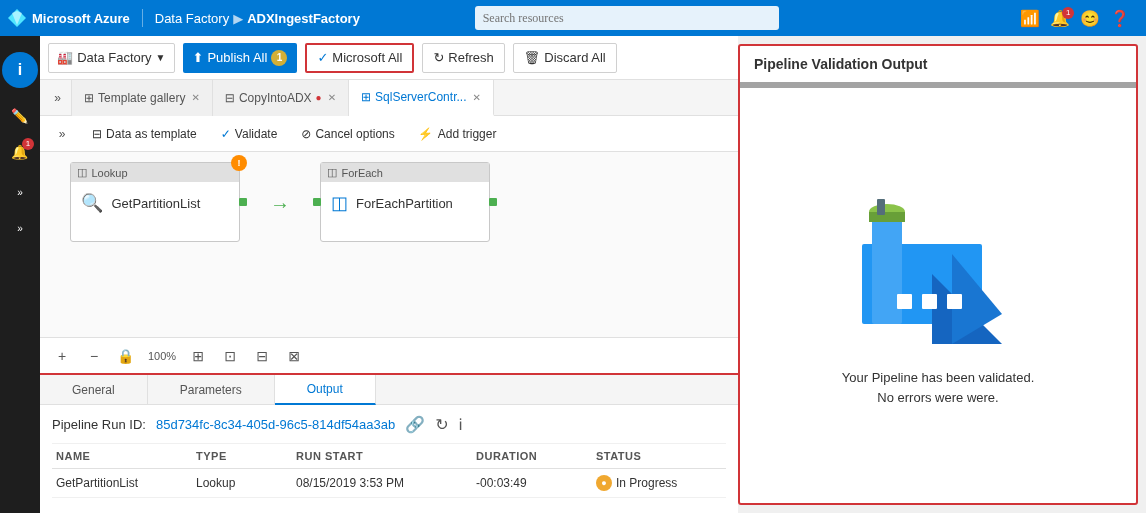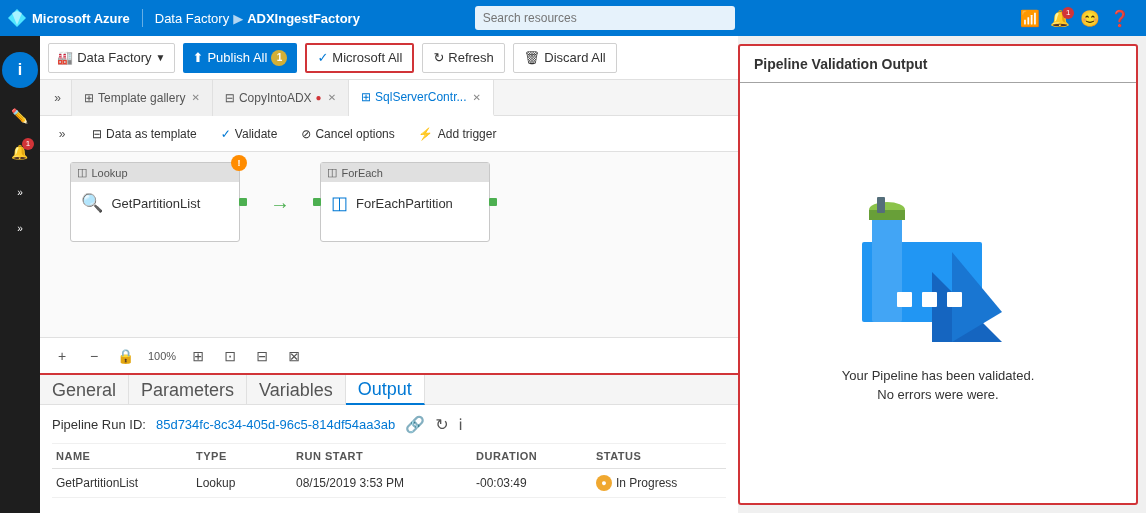--- a/index.html
+++ b/index.html
@@ -383,25 +383,25 @@
       display: flex;
       flex-direction: column;
     }
     .bottom-tabs {
       display: flex;
       height: 30px;
       border-bottom: 1px solid #e0e0e0;
       background: #f5f5f5;
     }
     .bottom-tab {
-      padding: 0 12px;
+      padding: 0 32px;
       height: 30px;
       display: flex;
       align-items: center;
-      font-size: 18px;
+      font-size: 12px;
       color: #555;
       cursor: pointer;
       border-right: 1px solid #e0e0e0;
     }
     .bottom-tab.active {
       background: white;
       color: #0078d4;
       border-bottom: 2px solid #0078d4;
       margin-bottom: -1px;
     }
@@ -482,21 +482,21 @@
       display: flex;
       flex-direction: column;
       align-items: center;
     }
     .right-panel-header {
       width: 100%;
       padding: 10px 14px;
       font-size: 14px;
       font-weight: 600;
       color: #333;
-      border-bottom: 1px solid #a3a3a3;
+      border-bottom: 6px solid #a3a3a3;
     }
     .right-panel-content {
       flex: 1;
       display: flex;
       flex-direction: column;
       align-items: flex-start;
       justify-content: center;
       padding: 20px;
     }
     .factory-illustration {
@@ -535,21 +535,21 @@
       <path d="M4 4L9 2L14 4L9 16Z" fill="white" opacity="0.5"></path>
     </svg>
     <span>Microsoft Azure</span>
   </div>
   <div class="topbar-nav">
     <span style="cursor:pointer;">Data Factory</span>
     <span class="separator">▶</span>
     <span style="cursor:pointer;font-weight:600;">ADXIngestFactory</span>
   </div>
   <div class="topbar-search">
-    <input type="text" style="width: 260px;" placeholder="Search resources">
+    <input type="text" style="width: 304px; font-family: Liberation Serif, serif;" placeholder="Search resources">
   </div>
   <div class="topbar-icons">
     <span class="topbar-icon">📶</span>
     <span class="topbar-icon" style="position:relative;">🔔<span style="position:absolute;top:-2px;right:-4px;background:#d13438;color:white;border-radius:50%;width:12px;height:12px;font-size:8px;display:flex;align-items:center;justify-content:center;">1</span></span>
     <span class="topbar-icon">😊</span>
     <span class="topbar-icon">❓</span>
   </div>
 </div>
 
 <div class="main-container">
@@ -677,23 +677,20 @@
         </div>
       </div>
 
       <div class="bottom-panel">
         <div class="bottom-tabs">
           <div class="bottom-tab">
             <span>General</span>
           </div>
           <div class="bottom-tab">
             <span>Parameters</span>
-          </div>
-          <div class="bottom-tab">
-            <span>Variables</span>
           </div>
           <div class="bottom-tab active">
             <span>Output</span>
           </div>
         </div>
         <div class="bottom-content">
           <div class="pipeline-run-id">
             <span>Pipeline Run ID:</span>
             <span class="run-id-value">85d734fc-8c34-405d-96c5-814df54aa3ab</span>
             <span class="run-icon">🔗</span>

